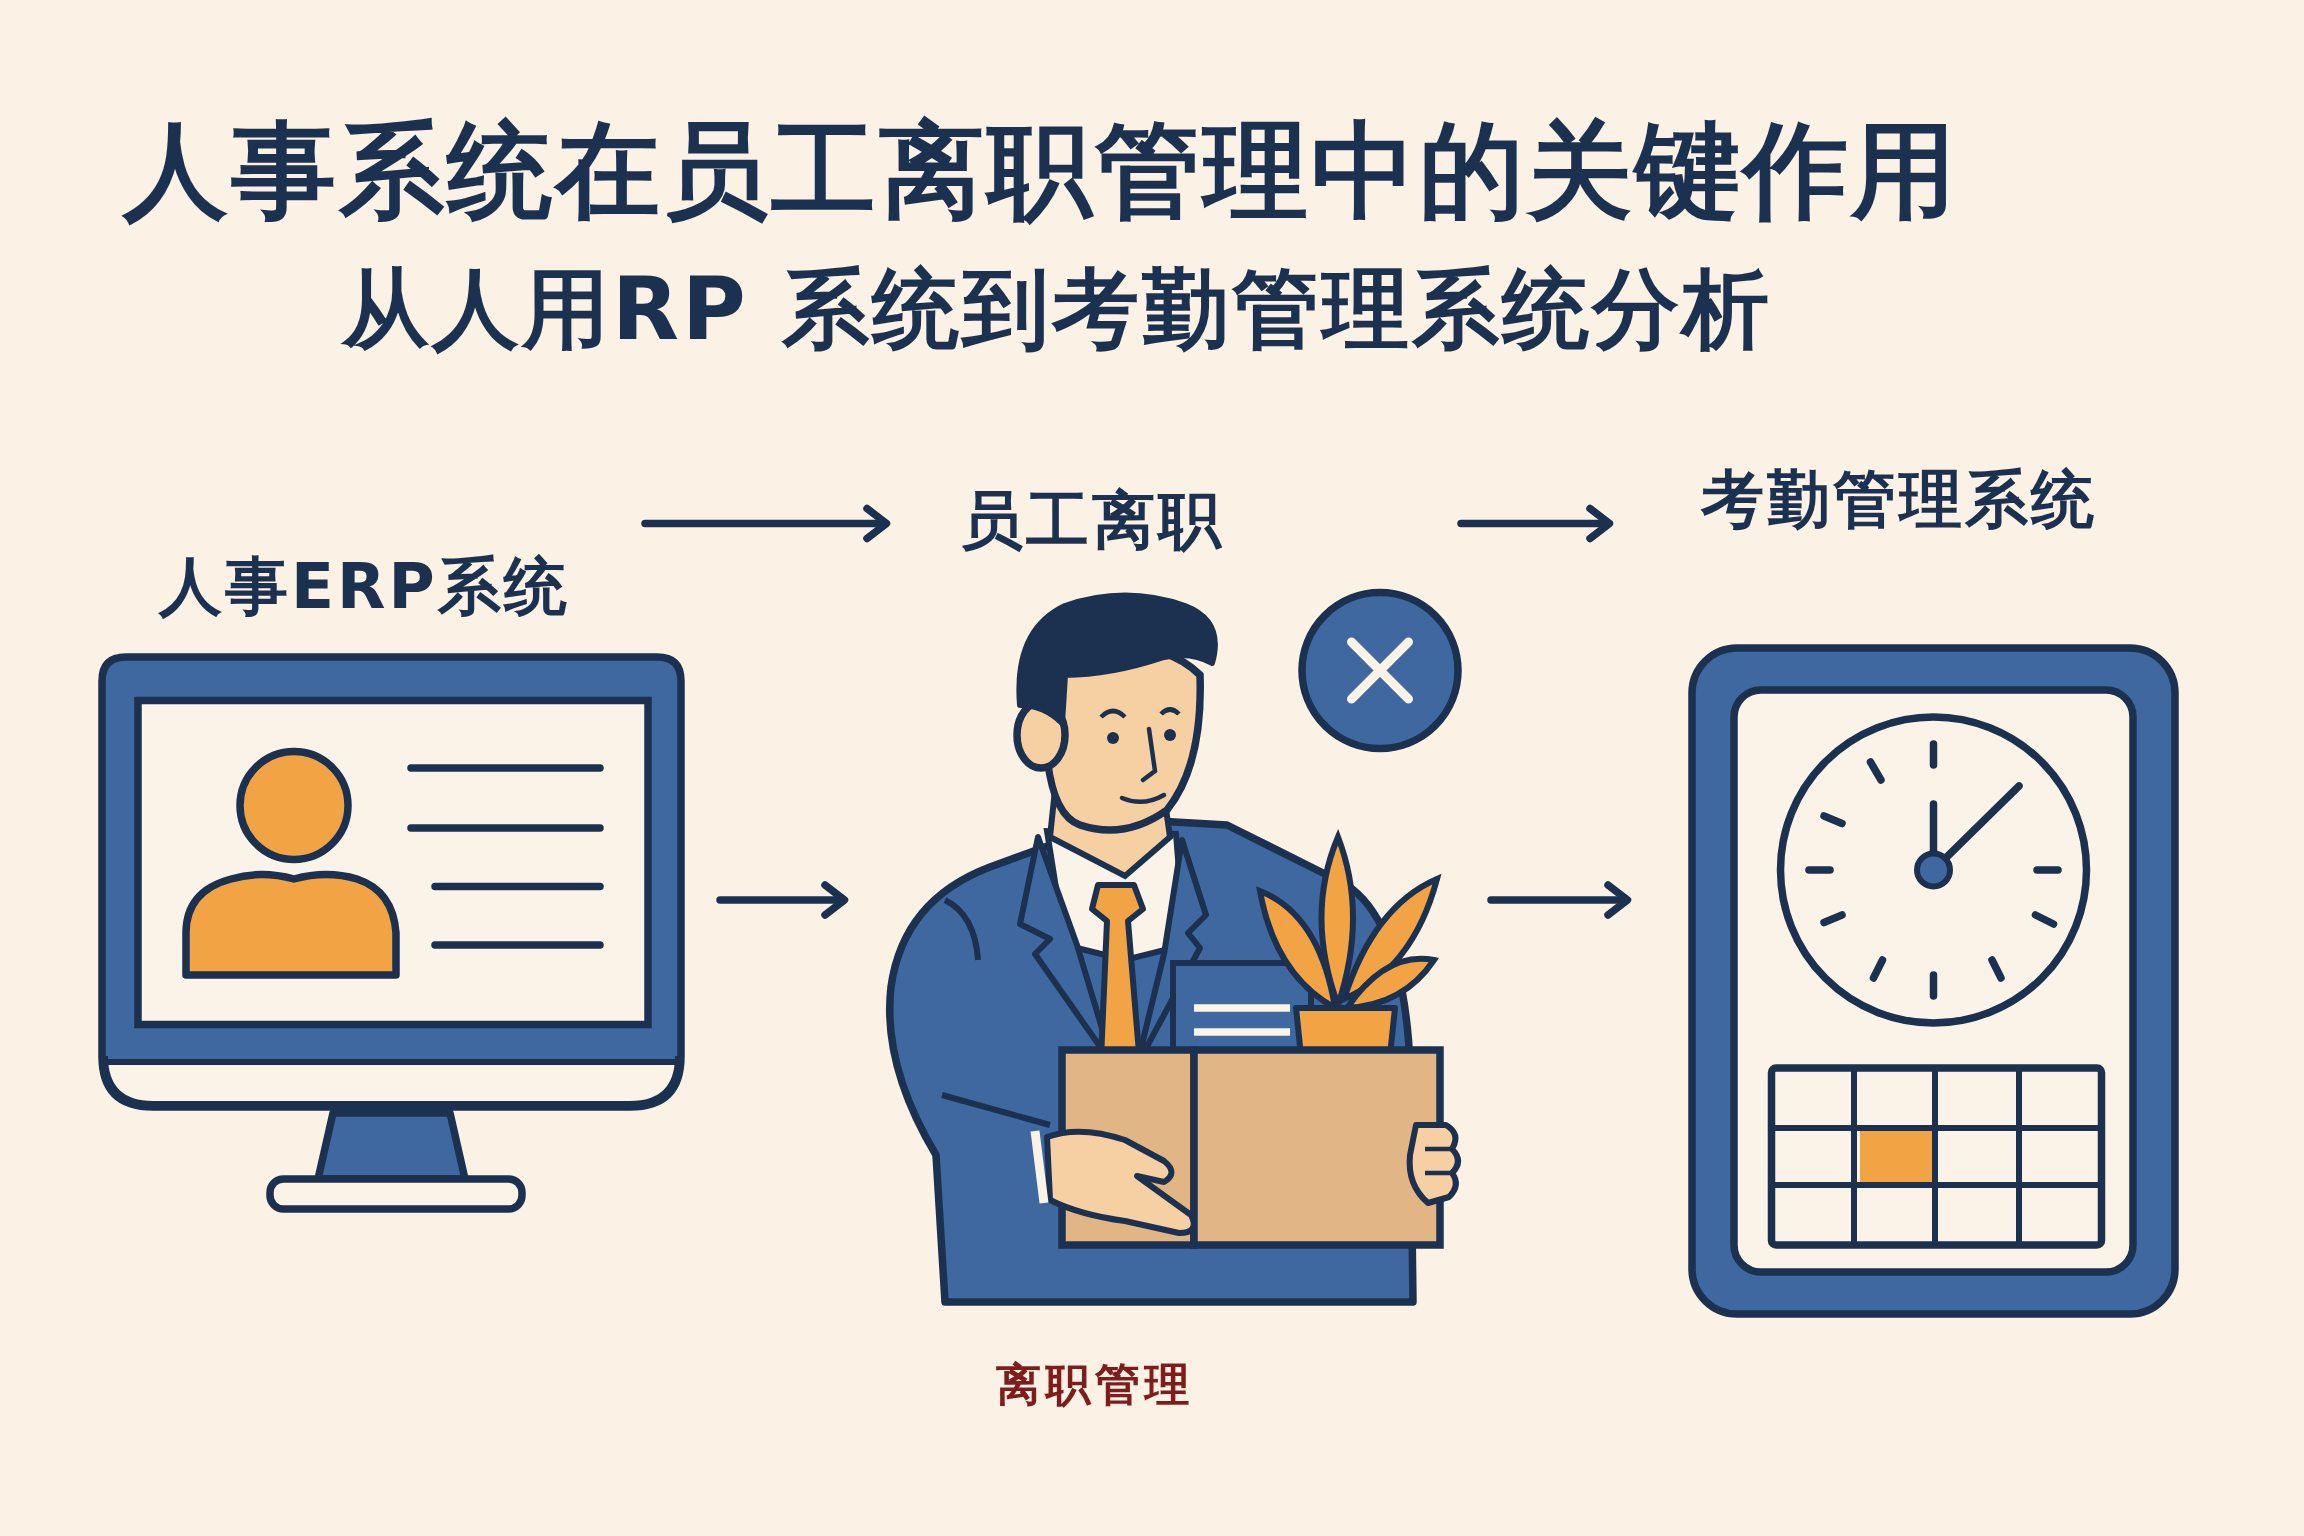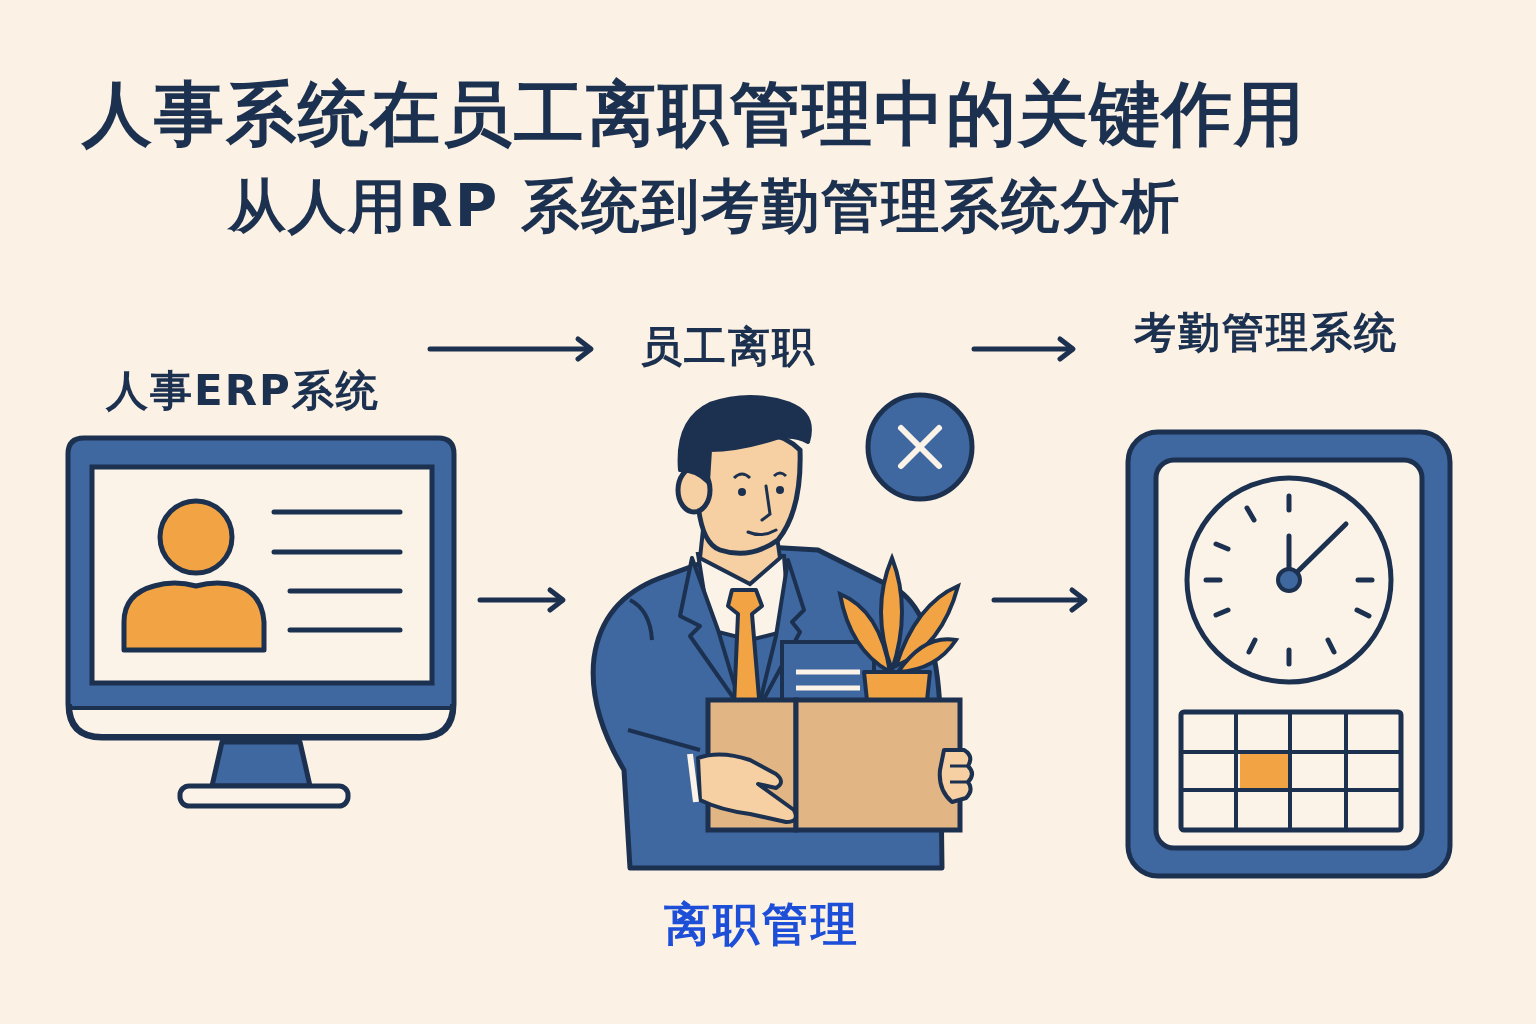--- a/index.html
+++ b/index.html
@@ -14,22 +14,22 @@
     position:absolute; font-weight:bold; white-space:nowrap; letter-spacing:2px;
     color:#1C3150;
   }
   .title1 { left:82px; top:72px; font-size:70px; line-height:84px; }
   .title2 { left:228px; top:168px; font-size:58px; line-height:76px; }
   .step-label {
     position:absolute; font-weight:bold; font-size:42px; line-height:50px;
     white-space:nowrap; letter-spacing:2px; color:#1C3150;
   }
   .bottom-label {
-    position:absolute; font-weight:bold; font-size:46px; line-height:56px;
-    white-space:nowrap; letter-spacing:3px; color:#1d4ed8;
+    position:absolute; font-weight:bold; font-size:30px; line-height:56px;
+    white-space:nowrap; letter-spacing:3px; color:#7f1d1d;
   }
   svg { position:absolute; overflow:visible; }
 </style>
 </head>
 <body>
 
 <div class="title1">人事系统在员工离职管理中的关键作用</div>
 <div class="title2">从人用RP 系统到考勤管理系统分析</div>
 
 <div class="step-label" style="left:106px; top:322px;margin-top:44px;">人事ERP系统</div>

